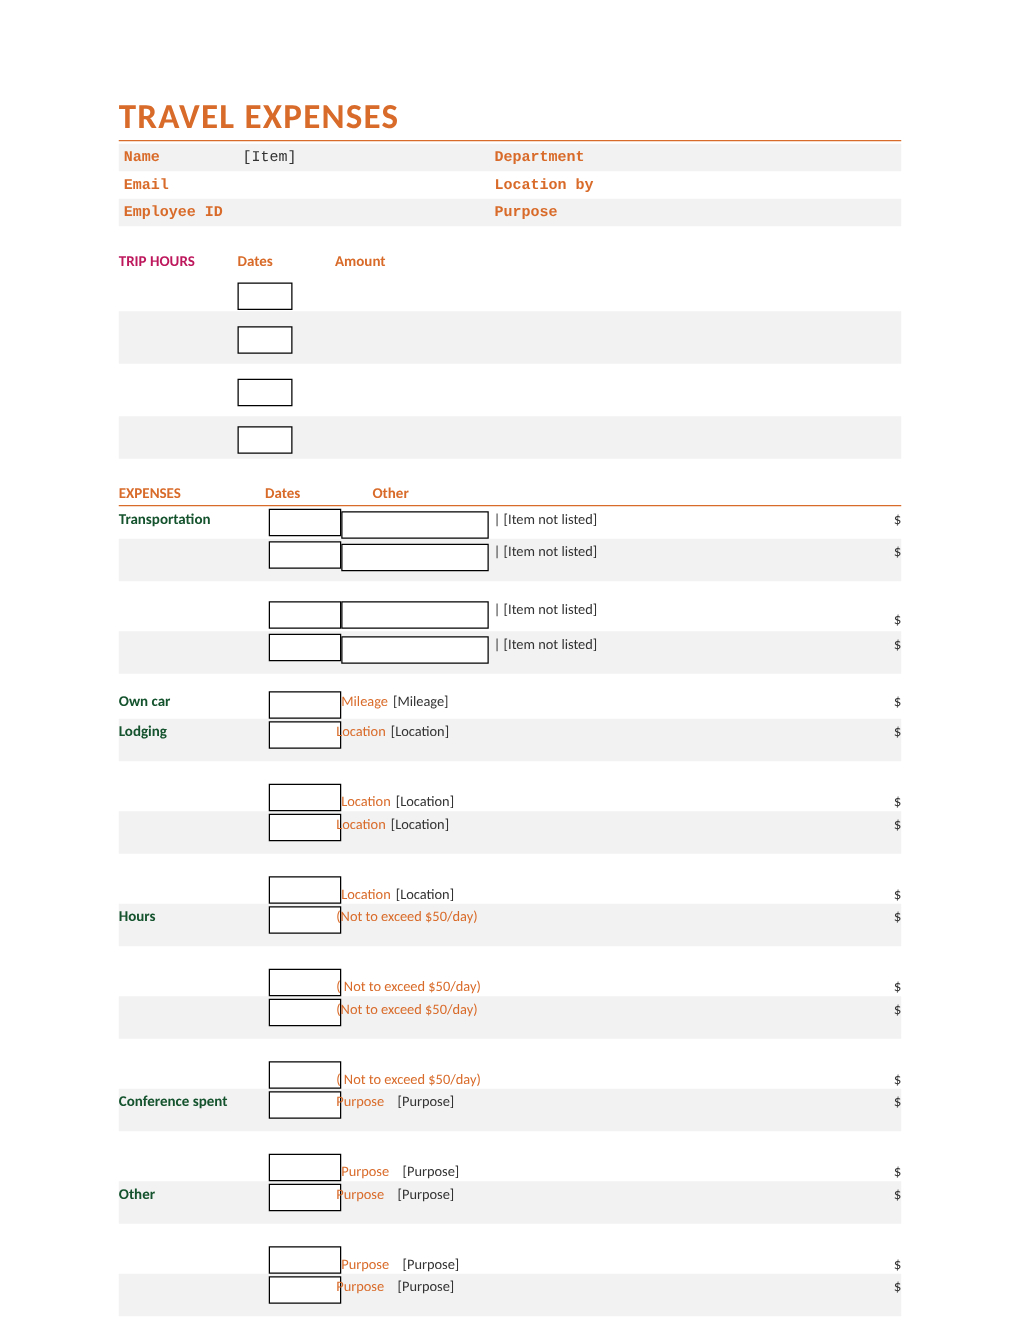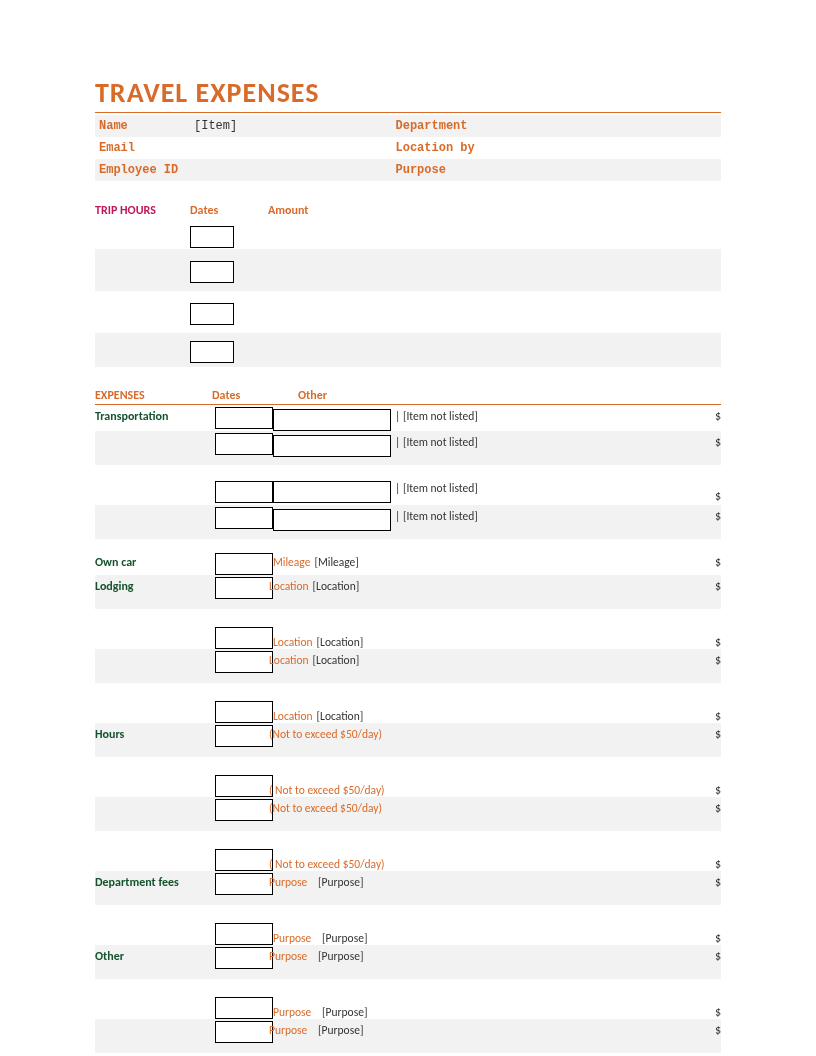--- a/index.html
+++ b/index.html
@@ -306,21 +306,21 @@
   <div class="e2">
       <input type="text" class="datebox w58" style="">
     </div>
   <div class="e3">
       <span class="detail-label" style="margin-left:-4px;">( Not to exceed $50/day)</span>
     </div>
   <div class="e4">$</div>
 </div>
 
 <div class="exp-row shade">
-  <div class="e1">Department fees</div>
+  <div class="e1">Conference spent</div>
   <div class="e2">
       <input type="text" class="datebox w58" style="">
     </div>
   <div class="e3"><span class="detail-label" style="margin-left:-4px;">Purpose</span>&nbsp;<span class="detail-val">[Purpose]</span></div>
   <div class="e4">$</div>
 </div>
 <div class="exp-row" style="min-height:40px;align-items:flex-end;">
   <div class="e1"></div>
   <div class="e2">
       <input type="text" class="datebox w58" style="">

